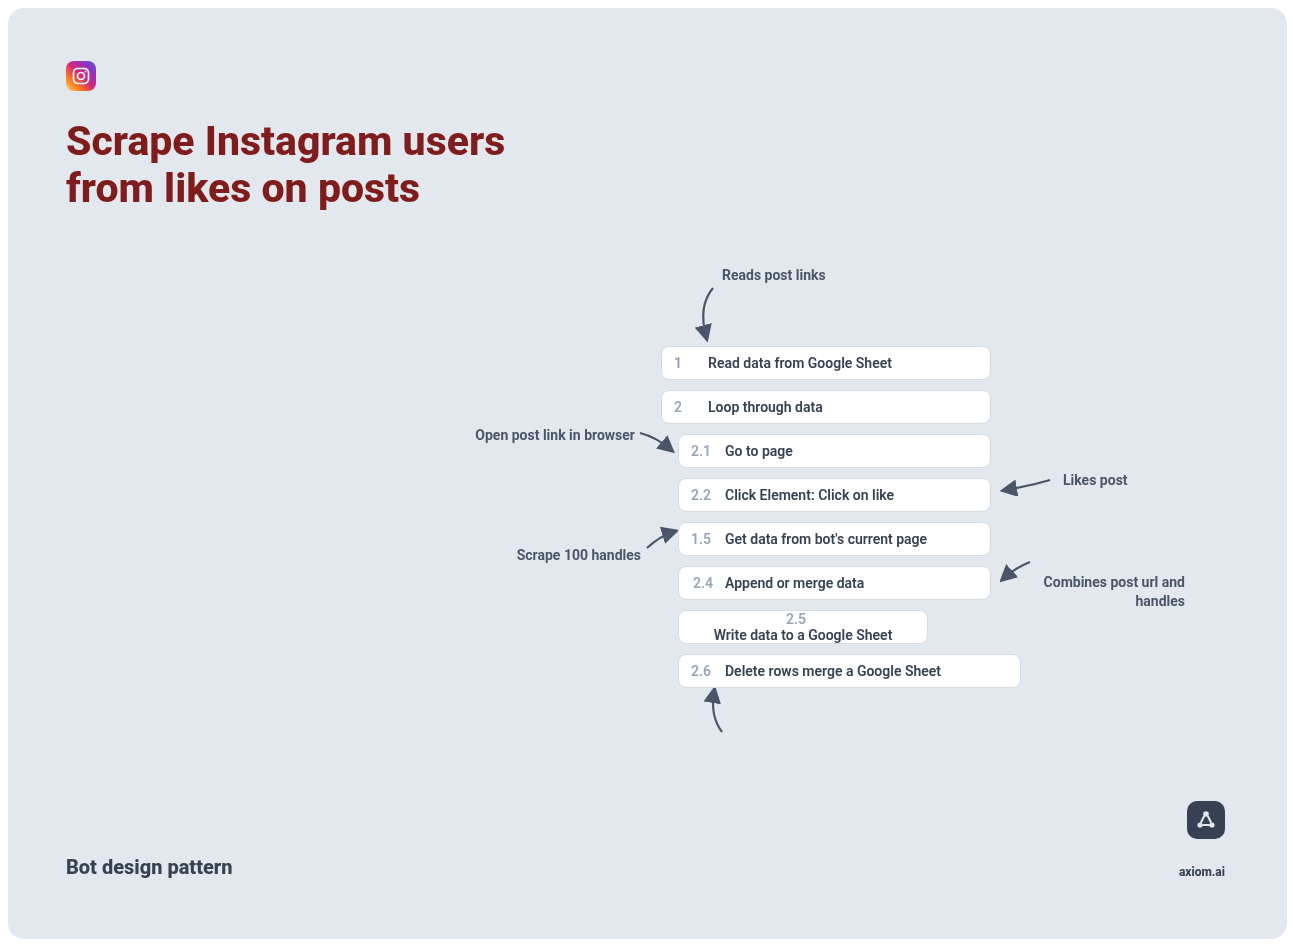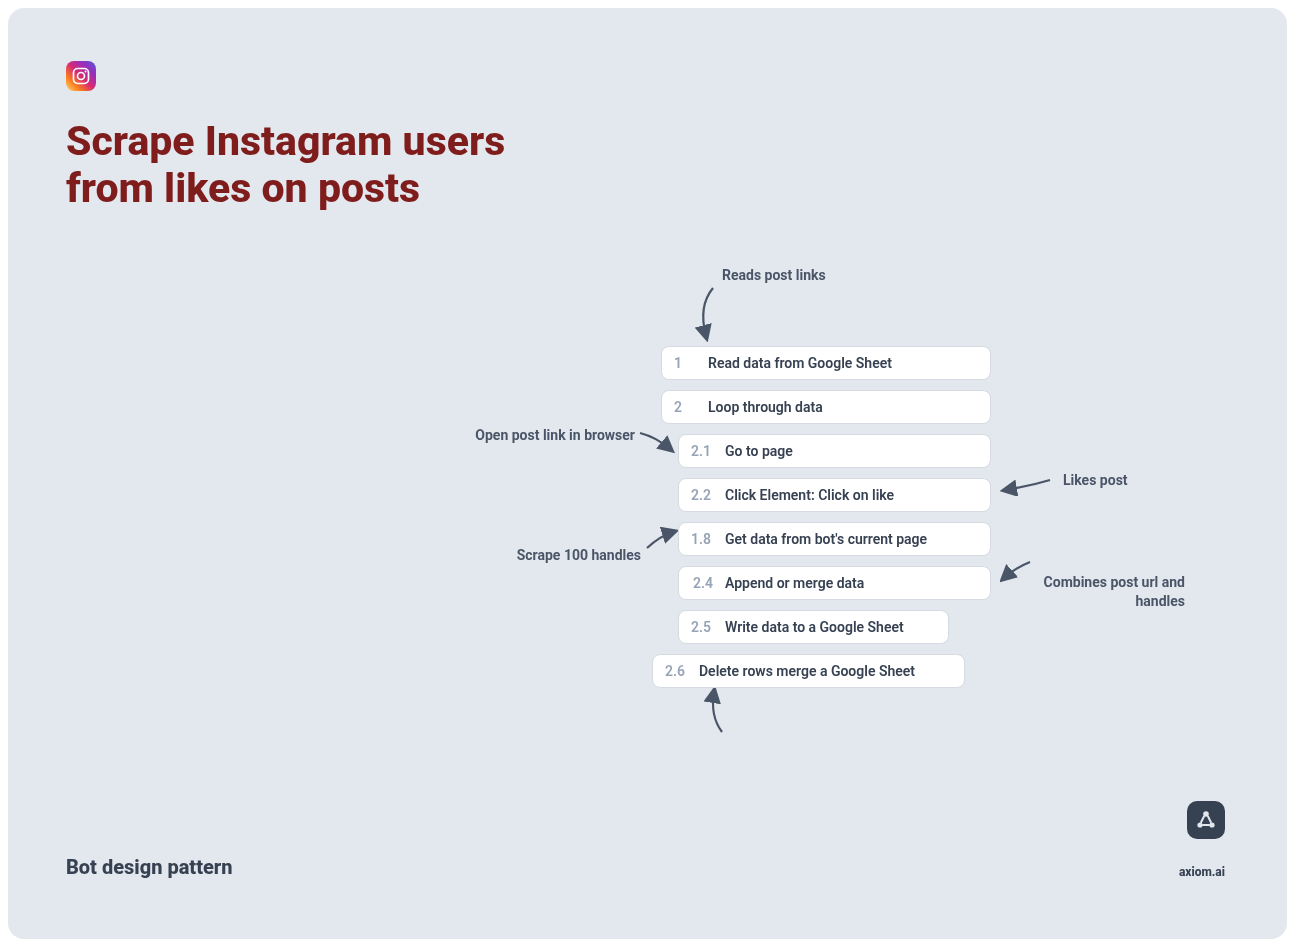--- a/index.html
+++ b/index.html
@@ -189,32 +189,32 @@
       </div>
       <div class="step" style="left: 670px; top: 426px; width: 313px;">
         <span class="num">2.1</span>
         <span class="label">Go to page</span>
       </div>
       <div class="step" style="left: 670px; top: 470px; width: 313px;">
         <span class="num">2.2</span>
         <span class="label">Click Element: Click on like</span>
       </div>
       <div class="step" style="left: 670px; top: 514px; width: 313px;">
-        <span class="num">1.8</span>
+        <span class="num">1.5</span>
         <span class="label">Get data from bot's current page</span>
       </div>
       <div class="step" style="left: 670px; top: 558px; width: 313px; text-align: right;">
         <span class="num">2.4</span>
         <span class="label">Append or merge data</span>
       </div>
-      <div class="step" style="left: 670px; top: 602px; width: 271px;">
+      <div class="step" style="left: 670px; top: 602px; width: 250px; flex-direction: column;">
         <span class="num">2.5</span>
         <span class="label">Write data to a Google Sheet</span>
       </div>
-      <div class="step" style="left: 644px; top: 646px; width: 313px;">
+      <div class="step" style="left: 670px; top: 646px; width: 343px;">
         <span class="num">2.6</span>
         <span class="label">Delete rows merge a Google Sheet</span>
       </div>
     </div>
 
   <div class="footer-left">Bot design pattern</div>
   <div class="brand-icon">
     <svg width="24" height="24" viewBox="0 0 24 24" fill="#e3e8ef">
       <circle cx="12" cy="6" r="2.8"></circle>
       <circle cx="6" cy="17" r="2.6"></circle>

